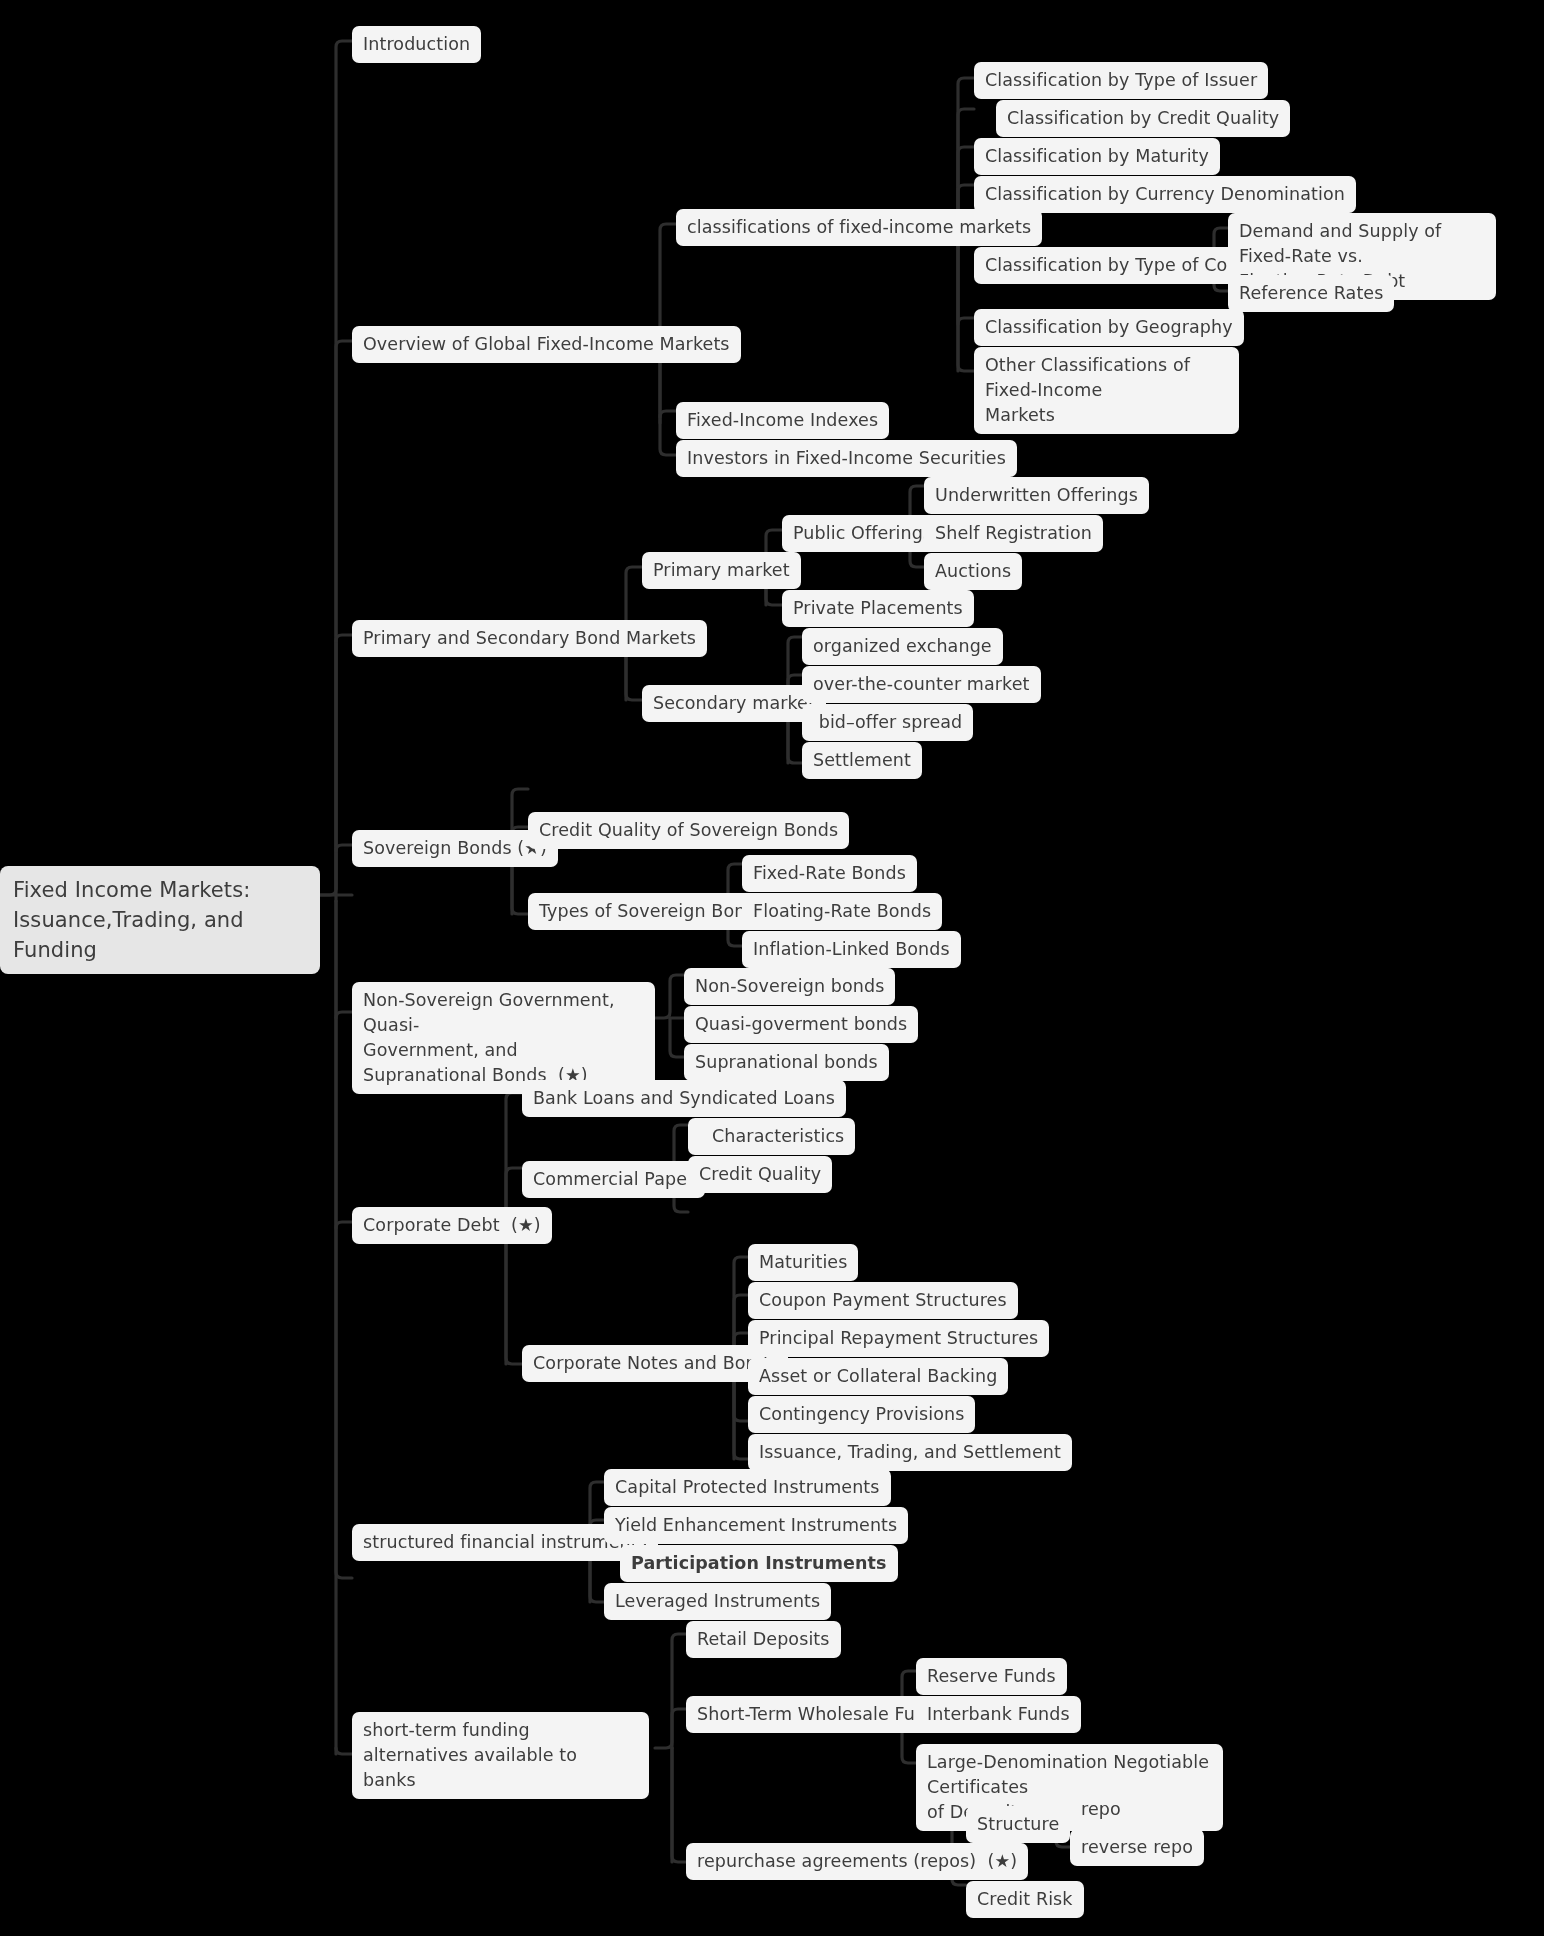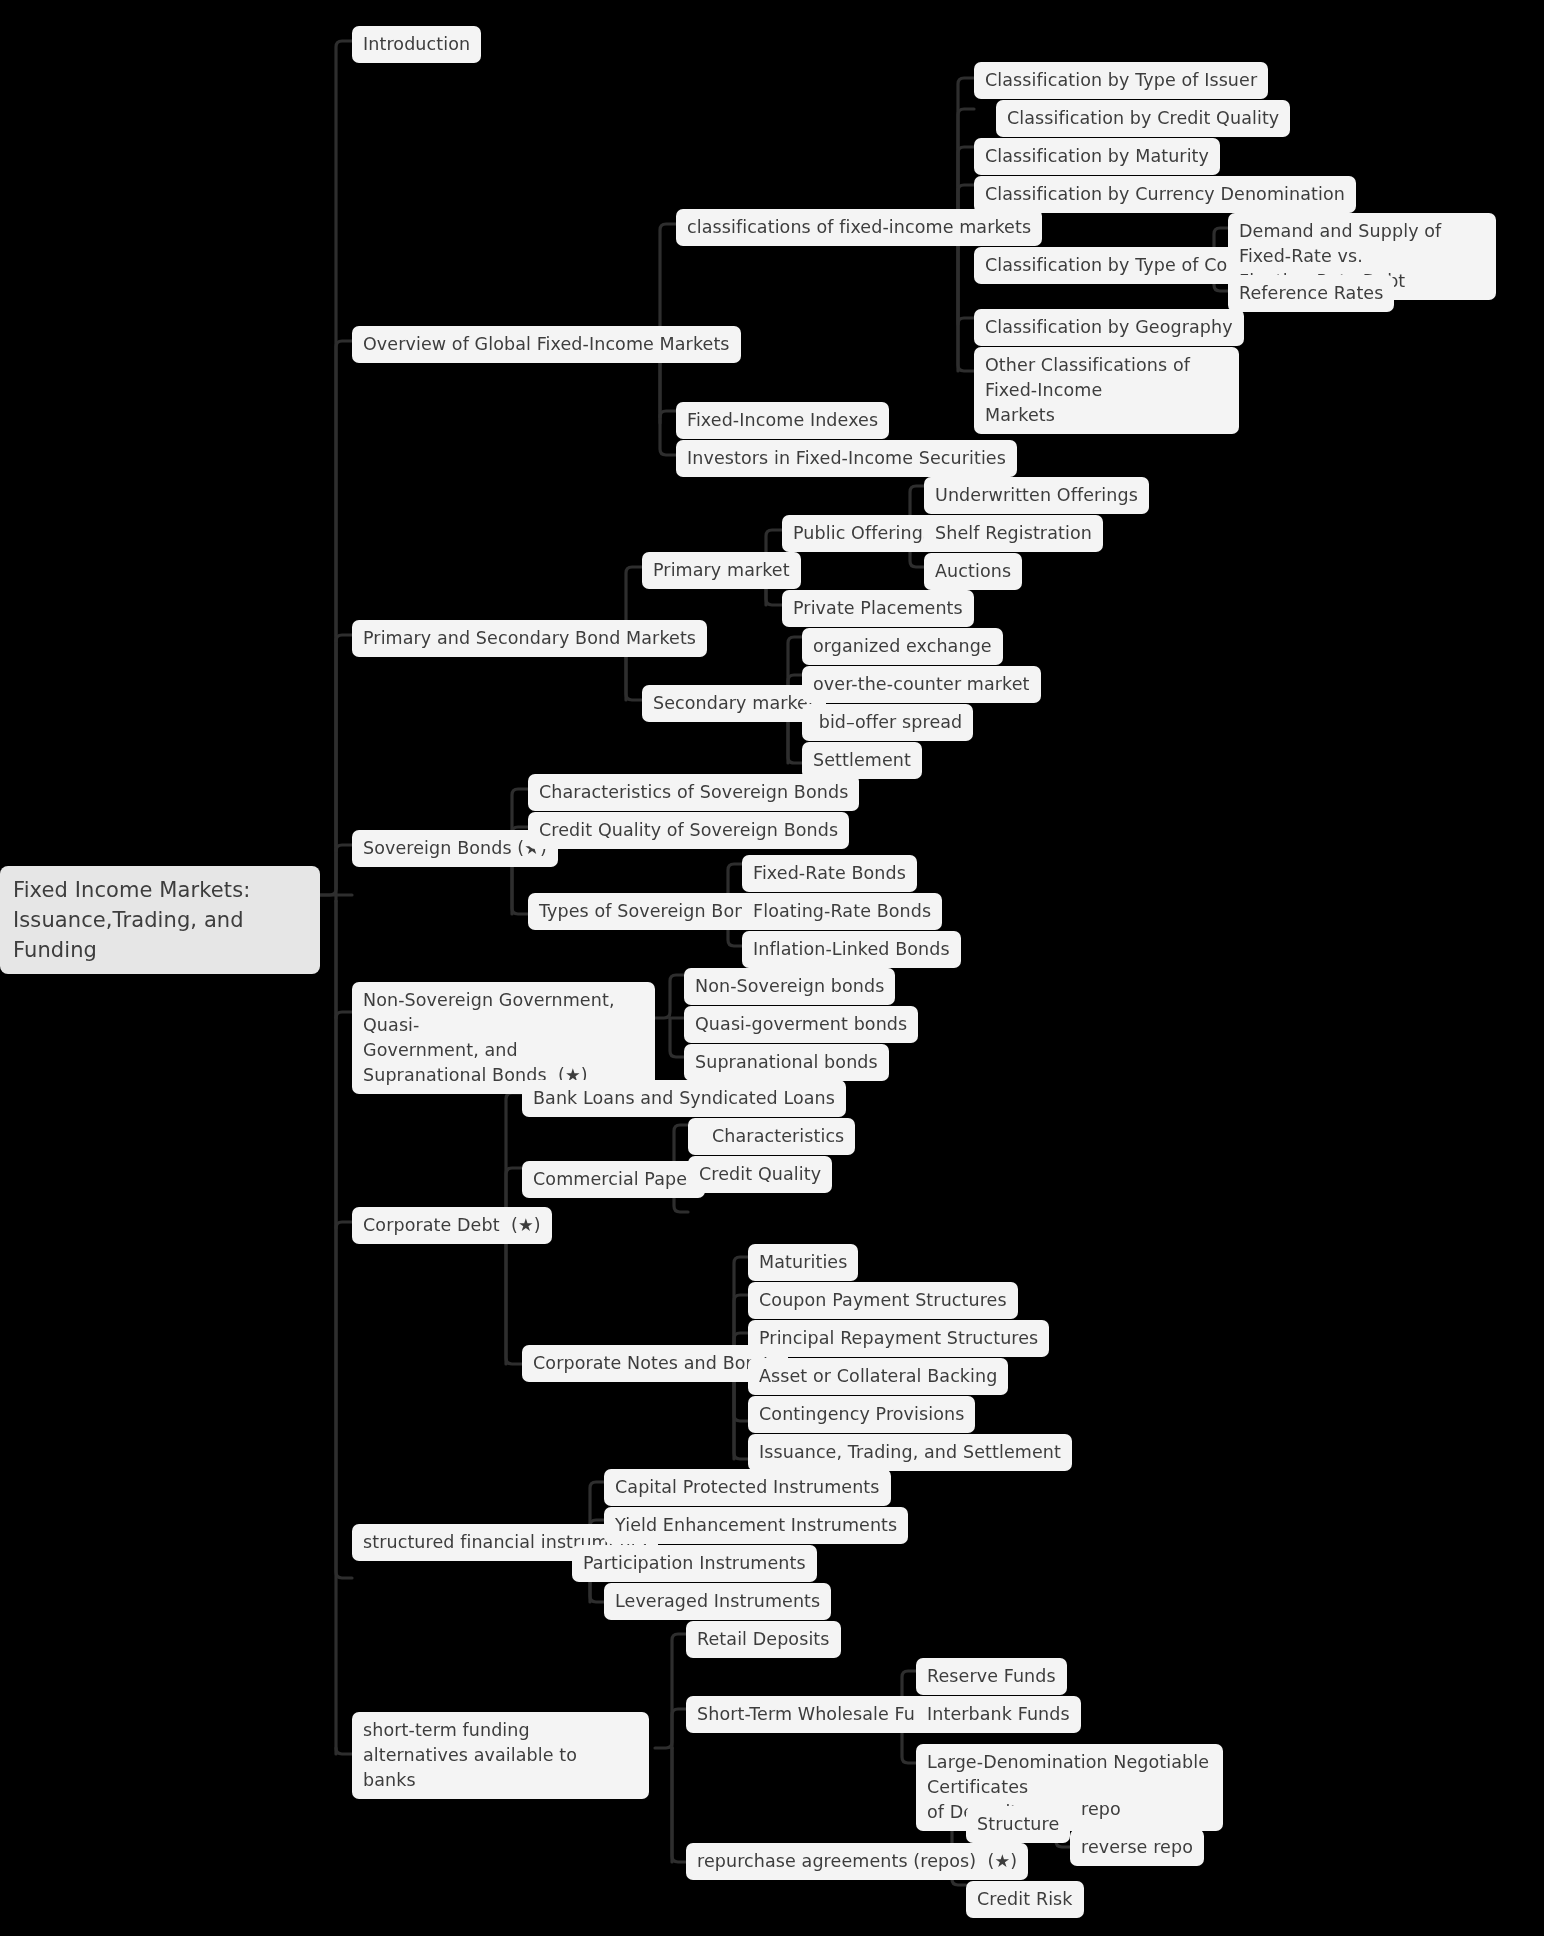--- a/index.html
+++ b/index.html
@@ -201,21 +201,20 @@
 
   <div class="node" style="left:924px; top:477px;">Underwritten Offerings</div>
   <div class="node" style="left:924px; top:515px;">Shelf Registration</div>
   <div class="node" style="left:924px; top:553px;">Auctions</div>
 
   <div class="node" style="left:802px; top:628px;">organized exchange</div>
   <div class="node" style="left:802px; top:666px;">over-the-counter market</div>
   <div class="node" style="left:802px; top:704px;"> bid–offer spread</div>
   <div class="node" style="left:802px; top:742px;">Settlement</div>
 
-  <div class="node" style="left:528px; top:774px;">Characteristics of Sovereign Bonds</div>
   <div class="node" style="left:528px; top:812px;">Credit Quality of Sovereign Bonds</div>
   <div class="node" style="left:528px; top:893px;">Types of Sovereign Bonds</div>
 
   <div class="node" style="left:742px; top:855px;">Fixed-Rate Bonds</div>
   <div class="node" style="left:742px; top:893px;">Floating-Rate Bonds</div>
   <div class="node" style="left:742px; top:931px;">Inflation-Linked Bonds</div>
 
   <div class="node" style="left:684px; top:968px;">Non-Sovereign bonds</div>
   <div class="node" style="left:684px; top:1006px;">Quasi-goverment bonds</div>
   <div class="node" style="left:684px; top:1044px;">Supranational bonds</div>
@@ -229,21 +228,21 @@
 
   <div class="node" style="left:748px; top:1244px;">Maturities</div>
   <div class="node" style="left:748px; top:1282px;">Coupon Payment Structures</div>
   <div class="node" style="left:748px; top:1320px;">Principal Repayment Structures</div>
   <div class="node" style="left:748px; top:1358px;">Asset or Collateral Backing</div>
   <div class="node" style="left:748px; top:1396px;">Contingency Provisions</div>
   <div class="node" style="left:748px; top:1434px;">Issuance, Trading, and Settlement</div>
 
   <div class="node" style="left:604px; top:1469px;">Capital Protected Instruments</div>
   <div class="node" style="left:604px; top:1507px;">Yield Enhancement Instruments</div>
-  <div class="node" style="left:572px; top:1545px;">Participation Instruments</div>
+  <div class="node" style="left:620px; top:1545px;font-weight:bold;">Participation Instruments</div>
   <div class="node" style="left:604px; top:1583px;">Leveraged Instruments</div>
 
   <div class="node" style="left:686px; top:1621px;">Retail Deposits</div>
   <div class="node" style="left:686px; top:1696px;">Short-Term Wholesale Funds</div>
   <div class="node" style="left:686px; top:1843px;">repurchase agreements (repos)  (★)</div>
 
   <div class="node" style="left:916px; top:1658px;">Reserve Funds</div>
   <div class="node" style="left:916px; top:1696px;">Interbank Funds</div>
   <div class="node" style="left:916px; top:1744px; width:307px;">Large-Denomination Negotiable Certificates
 of Deposit</div>

